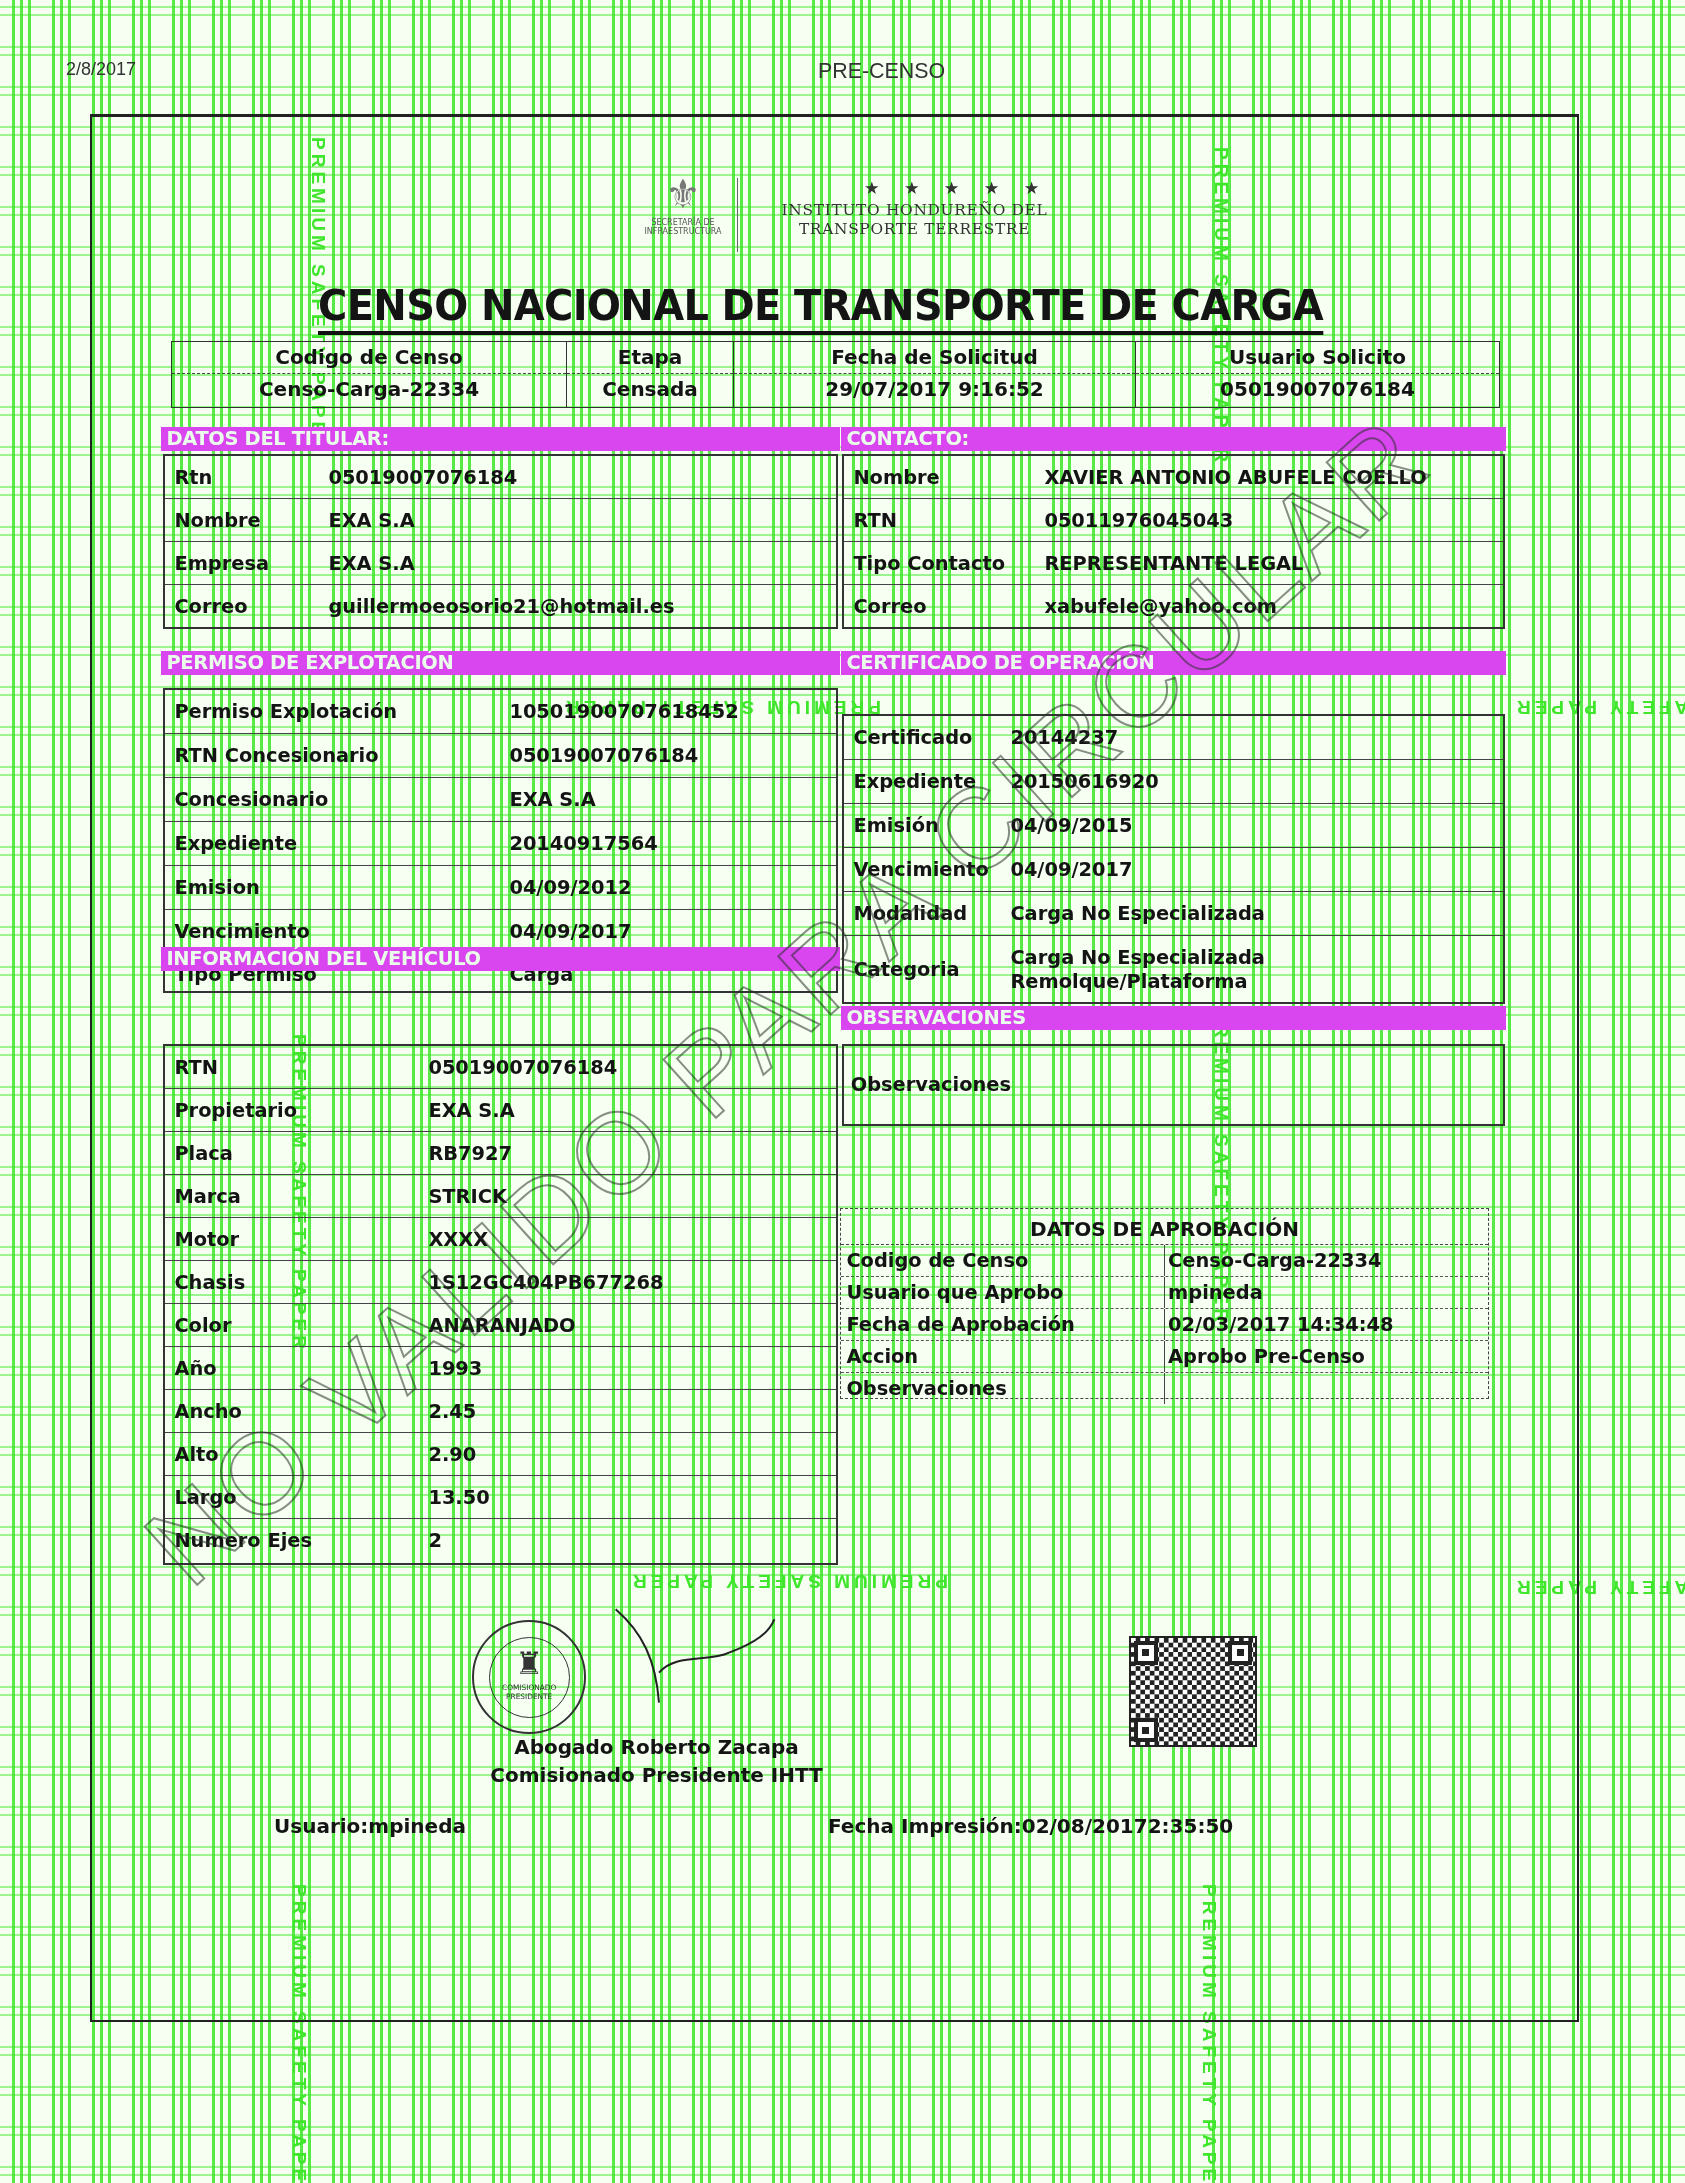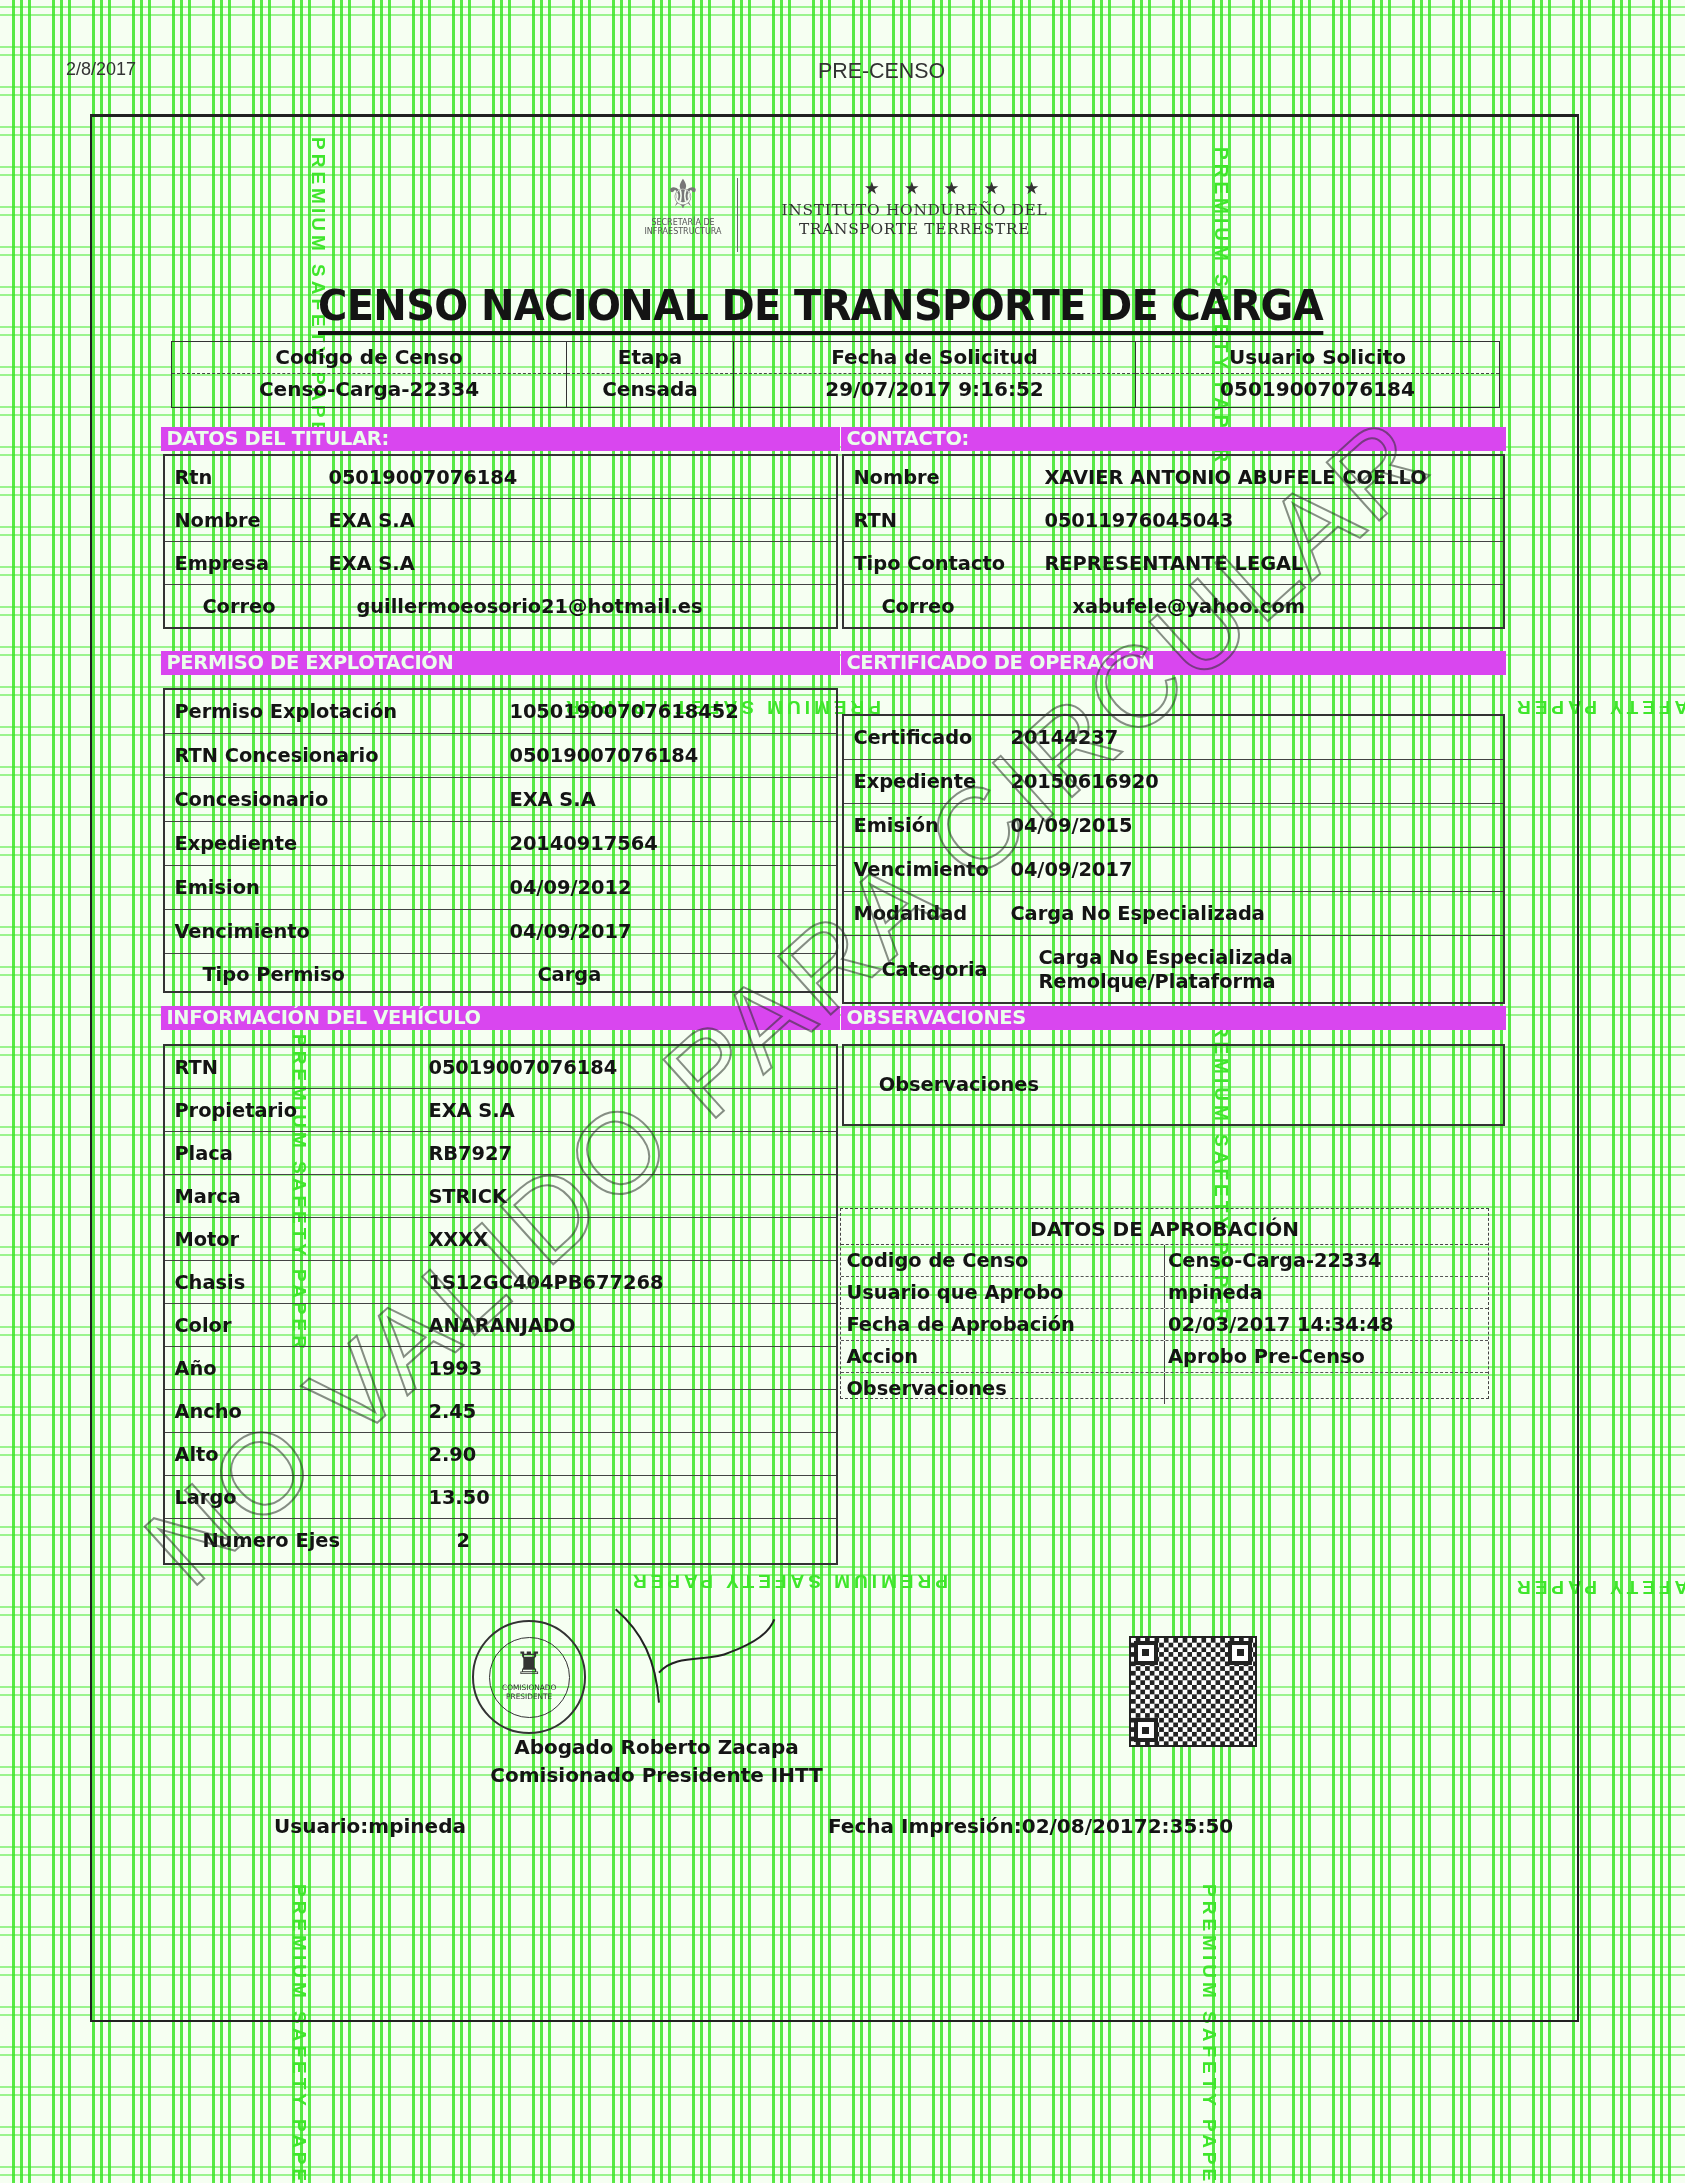--- a/index.html
+++ b/index.html
@@ -29,21 +29,21 @@
   .doc-title{left:318px;top:280px;font-family:"DejaVu Sans",sans-serif;font-weight:bold;font-size:43px;letter-spacing:-0.7px;border-bottom:4px solid #111;line-height:51px;transform:scaleX(.93);transform-origin:left;}
 
   .summary{left:171px;top:341px;width:1329px;height:67px;border:1.3px solid #333;box-sizing:border-box;display:grid;grid-template-columns:395px 167px 402px 1fr;}
   .summary .cell{border-right:1.3px solid #333;text-align:center;font-weight:bold;font-size:20px;line-height:31px;}
   .summary .cell:last-child{border-right:none;}
   .summary .cell div:first-child{border-bottom:1.3px dashed #444;}
 
   .sec-head{position:absolute;height:24px;background:#d946ef;color:#eaffea;font-weight:bold;font-size:19.4px;line-height:24px;padding-left:5.4px;box-sizing:border-box;letter-spacing:-0.3px;}
   .tbl{position:absolute;border:2px double #333;box-sizing:border-box;}
   .row{display:flex;align-items:center;border-bottom:1.3px solid #444;box-sizing:border-box;font-weight:bold;font-size:19.4px;}
-  .row:last-child{border-bottom:none;padding-left:28px;}
+  .row:last-child{border-bottom:none;}
   .row .lbl{padding-left:9.4px;flex:none;}
   .row .val{flex:none;}
 
   .aprob{left:840px;top:1208px;width:649px;height:191px;border:1.3px dashed #444;box-sizing:border-box;}
   .aprob .head{text-align:center;font-weight:bold;font-size:20px;height:35px;line-height:40px;padding-left:201px;border-bottom:1.3px dashed #444;}
   .aprob .r{display:flex;height:31px;line-height:31px;border-bottom:1.3px dashed #555;font-weight:bold;font-size:19.4px;}
   .aprob .r:last-child{border-bottom:none;}
   .aprob .r .l{width:318px;padding-left:5.4px;border-right:1.3px solid #444;}
   .aprob .r .vv{padding-left:2.7px;}
 
@@ -209,21 +209,21 @@
   <div class="row" style="height:44px">
       <span class="lbl" style="width:157px">Modalidad</span>
       <span class="val">Carga No Especializada</span>
     </div>
   <div class="row" style="height:67px">
       <span class="lbl" style="width:157px">Categoria</span>
       <span class="val" style="line-height:24px"><span>Carga No Especializada</span><br><span>Remolque/Plataforma</span></span>
     </div>
 </div>
 
-<div class="sec-head" style="left:161px;top:1006px;width:679px;">INFORMACIÓN DEL VEHÍCULO</div>
+<div class="sec-head" style="left:161px;top:947px;width:679px;">INFORMACIÓN DEL VEHÍCULO</div>
 <div class="tbl" style="left:163px;top:1044px;width:675px;height:521px;">
   <div class="row" style="height:43px">
       <span class="lbl" style="width:254px">RTN</span>
       <span class="val">05019007076184</span>
     </div>
   <div class="row" style="height:43px">
       <span class="lbl" style="width:254px">Propietario</span>
       <span class="val">EXA S.A</span>
     </div>
   <div class="row" style="height:43px">

